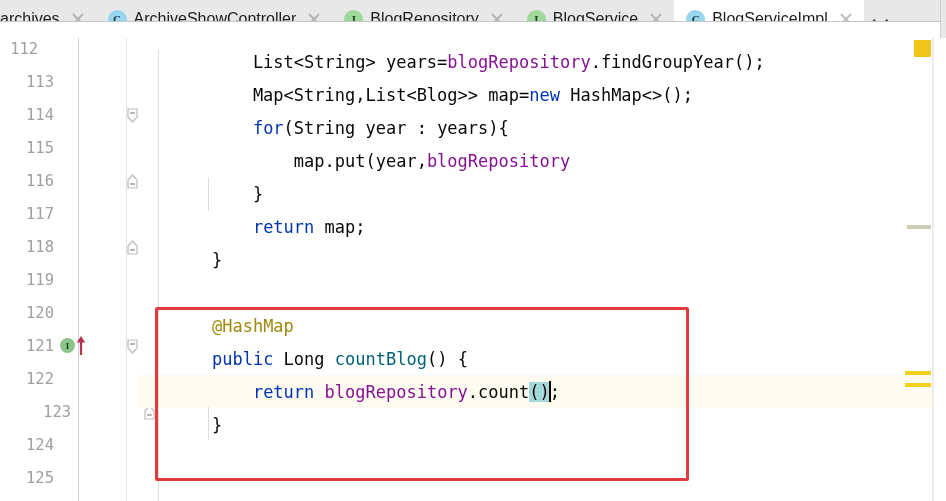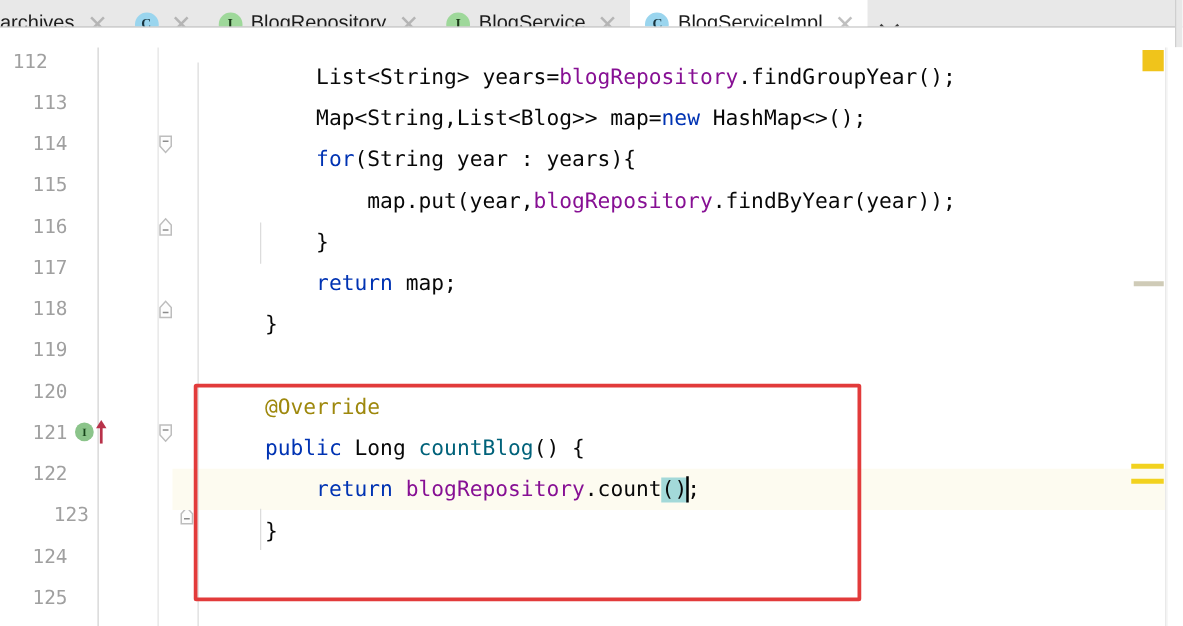--- a/index.html
+++ b/index.html
@@ -197,20 +197,21 @@
 <div id="app">
 
   <div id="tabbar">
     <div class="tab clipped">
       <span class="tab-label">archives</span>
       <span class="tab-close"></span>
     </div>
 
     <div class="tab">
       <span class="tab-icon cls">C</span>
+      <span class="tab-label">ArchiveShowController</span>
       <span class="tab-close"></span>
     </div>
 
     <div class="tab">
       <span class="tab-icon iface">I</span>
       <span class="tab-label">BlogRepository</span>
       <span class="tab-close"></span>
     </div>
 
     <div class="tab">
@@ -323,26 +324,26 @@
             <div class="lnum">125</div>
             <div class="gutter-marks"></div>
           </div>
         </div>
     </div>
 
     <div id="code">
         <div class="coderow" style="top: -5px;"><span class="plain">        List&lt;String&gt; years=</span><span class="field">blogRepository</span><span class="plain">.findGroupYear();</span></div>
         <div class="coderow" style="top: 28px;"><span class="plain">        Map&lt;String,List&lt;Blog&gt;&gt; map=</span><span class="kw">new</span><span class="plain"> HashMap&lt;&gt;();</span></div>
         <div class="coderow" style="top: 61px;"><span class="plain">        </span><span class="kw">for</span><span class="plain">(String year : years){</span></div>
-        <div class="coderow" style="top: 94px;"><span class="plain">            map.put(year,</span><span class="field">blogRepository</span><span class="plain">.findByYear(year));</span></div>
+        <div class="coderow" style="top: 94px;"><span class="plain">            map.put(year,</span><span class="field">blogRepository</span></div>
         <div class="coderow" style="top: 127px;"><span class="plain">        }</span></div>
         <div class="coderow" style="top: 160px;"><span class="plain">        </span><span class="kw">return</span><span class="plain"> map;</span></div>
         <div class="coderow" style="top: 193px;"><span class="plain">    }</span></div>
         <div class="coderow" style="top: 226px;"></div>
-        <div class="coderow" style="top: 259px;"><span class="plain">    </span><span class="ann">@Override</span></div>
+        <div class="coderow" style="top: 259px;"><span class="plain">    </span><span class="ann">@HashMap</span></div>
         <div class="coderow" style="top: 292px;"><span class="plain">    </span><span class="kw">public</span><span class="plain"> Long </span><span class="meth">countBlog</span><span class="plain">() {</span></div>
         <div class="coderow current" style="top: 325px;"><span class="plain">        </span><span class="kw">return</span><span class="plain"> </span><span class="field">blogRepository</span><span class="plain">.count</span><span class="bracket-hl">()</span><span class="caret"></span><span class="plain">;</span></div>
         <div class="coderow" style="top: 358px;"><span class="plain">    }</span></div>
         <div class="coderow" style="top: 391px;"></div>
         <div class="coderow" style="top: 424px;"></div>
         <div class="iguide" style="left: 20px; top: 0px; height: 463px;"></div>
         <div class="iguide" style="left: 70px; top: 128px; height: 33px;"></div>
         <div class="iguide" style="left: 70px; top: 357px; height: 33px;"></div>
       </div>
 

